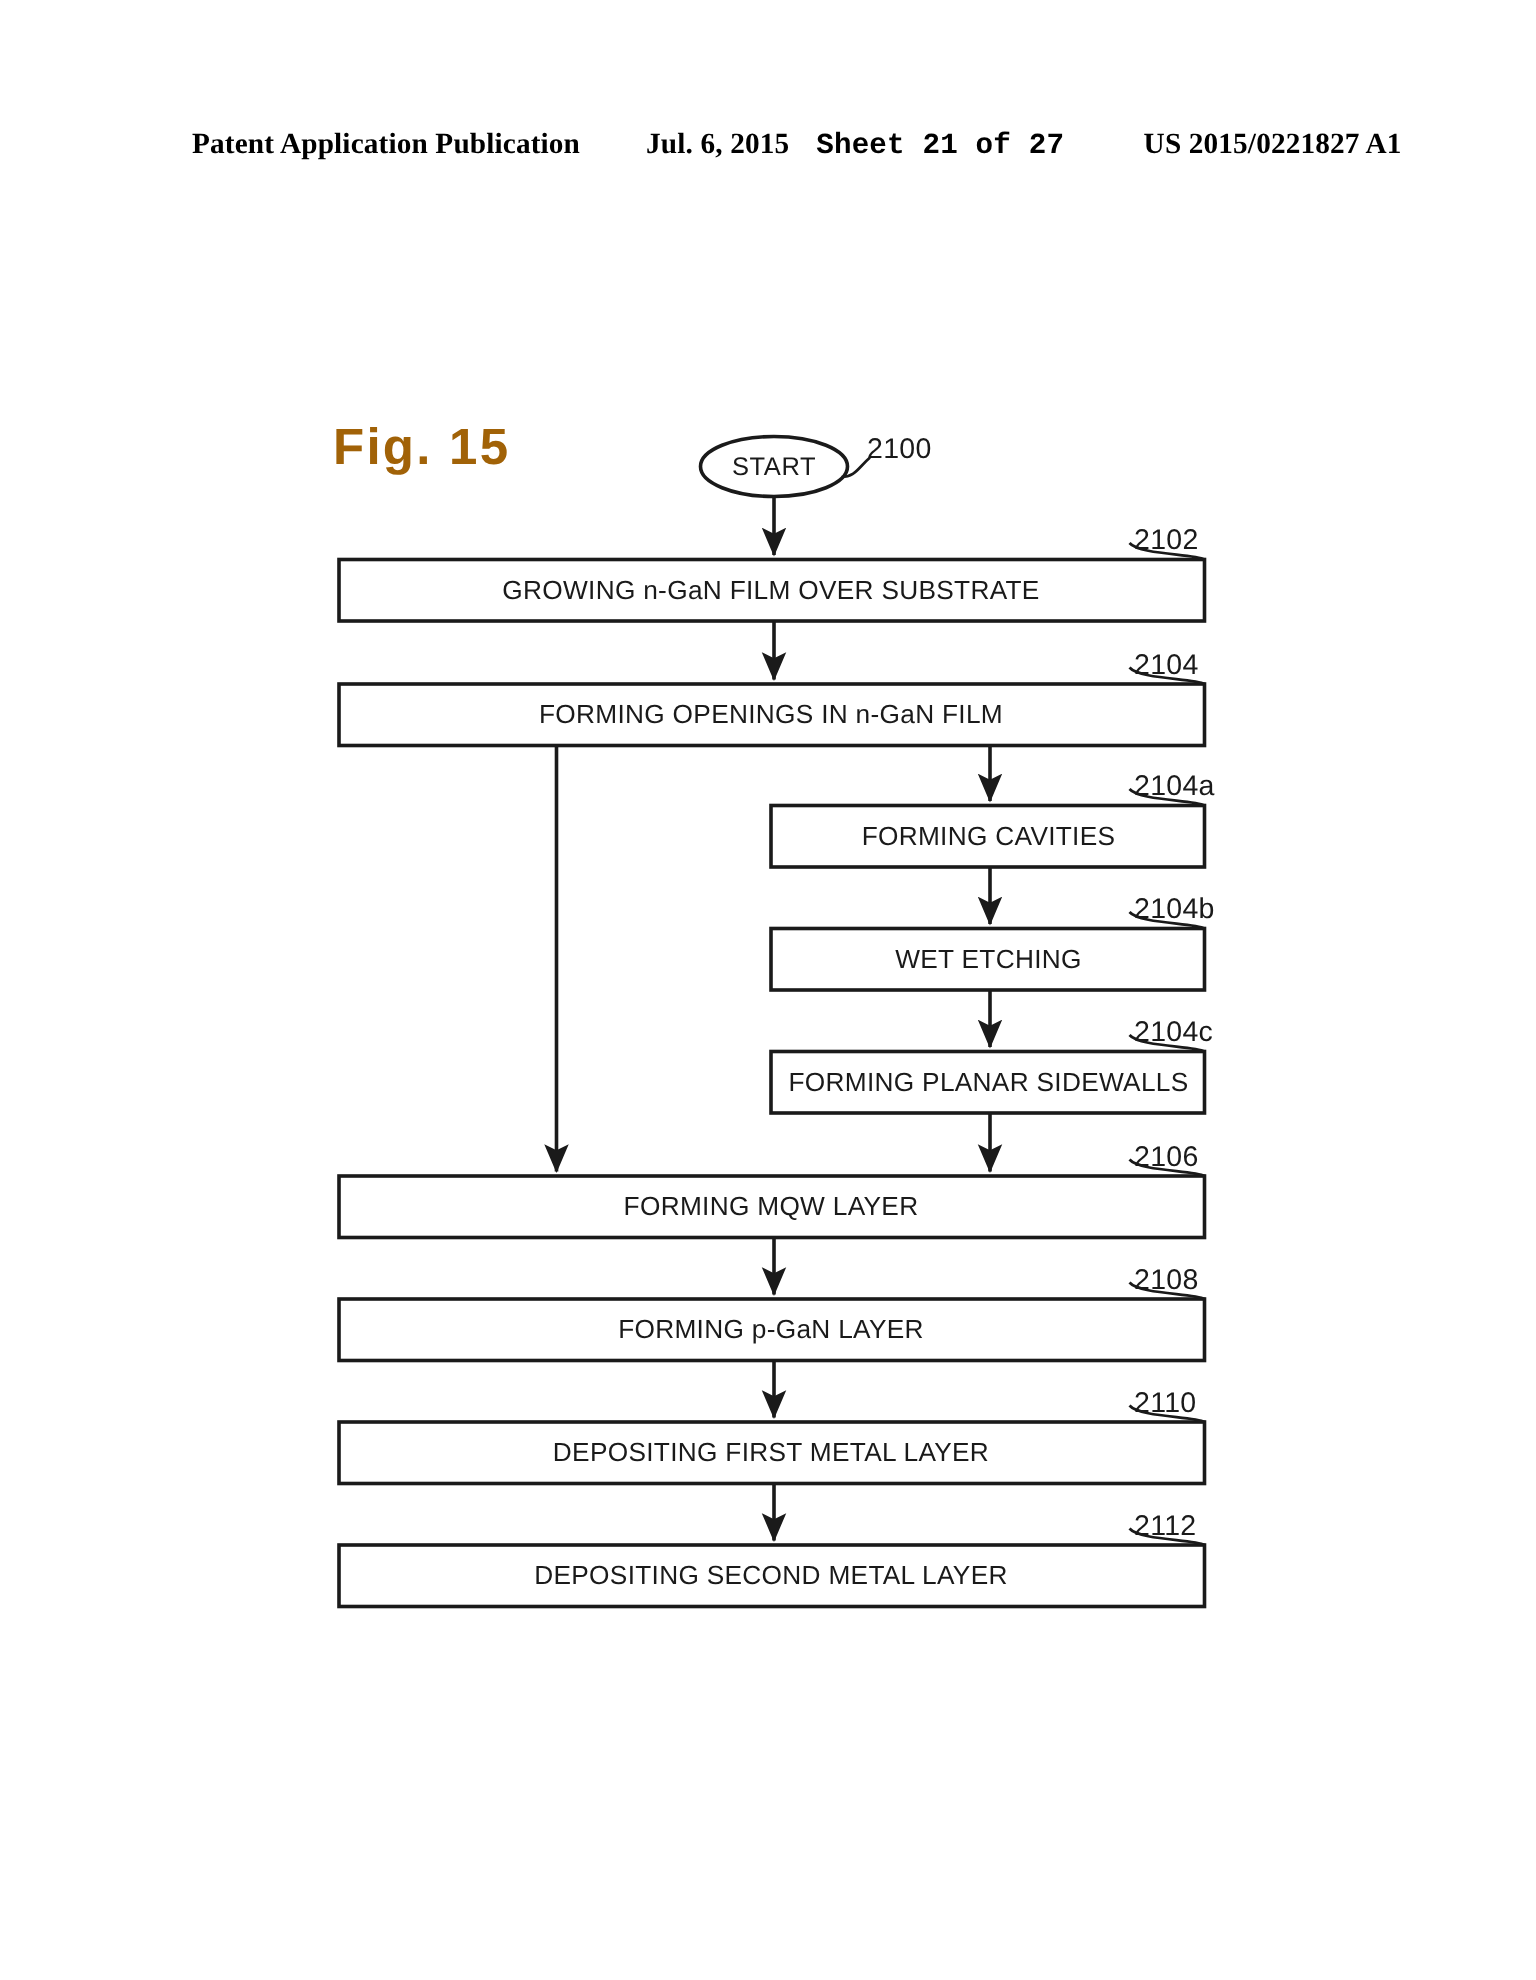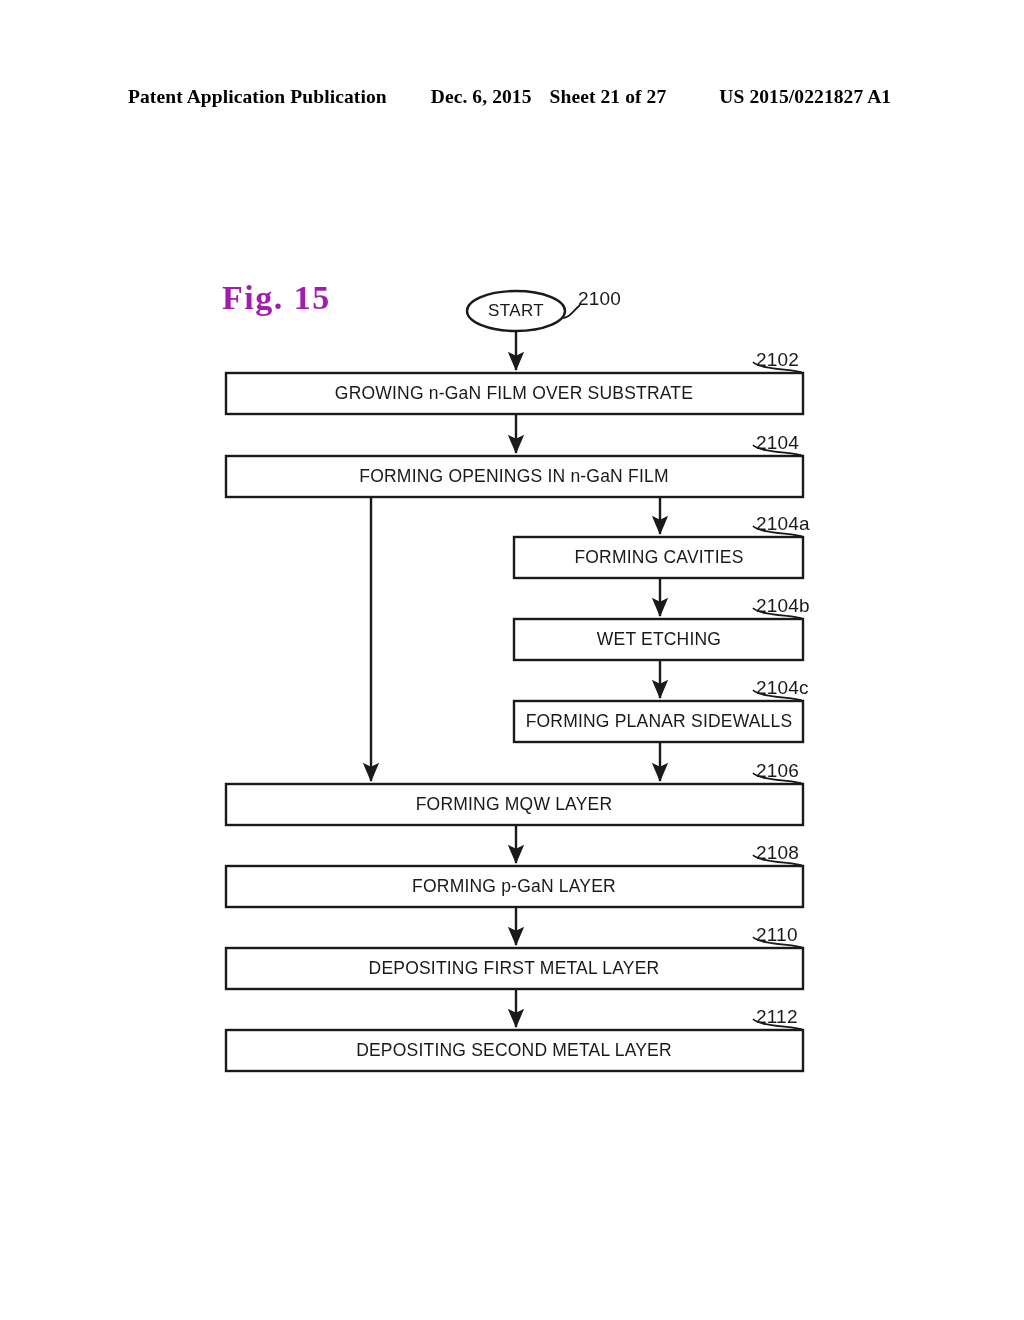--- a/index.html
+++ b/index.html
@@ -33,33 +33,33 @@
     flex-direction: row;
     align-items: baseline;
     font-family: "Liberation Serif", serif;
     font-weight: bold;
     font-size: 19.5px;
     letter-spacing: 0.1px;
     white-space: nowrap;
   }
   #page-header .hdr-pub { flex: 0 0 auto; }
   #page-header .hdr-date { flex: 0 0 auto; margin-left: 44px; }
-  #page-header .hdr-sheet { flex: 0 0 auto; margin-left: 18px; }
+  #page-header .hdr-sheet { flex: 0 0 auto; margin-left: 18px; font-family: Liberation Mono, monospace; }
   #page-header .hdr-patno { flex: 0 0 auto; margin-left: 53px; }
 
   
   #figure-title {
     position: absolute;
     left: 222px;
     top: 279px;
-    font-family: Liberation Serif, serif;
+    font-family: Liberation Sans, sans-serif;
     font-weight: bold;
     font-size: 34px;
     letter-spacing: 1.5px;
-    color: #a21caf;
+    color: #a16207;
   }
 
   
   #flowchart {
     position: absolute;
     left: 0;
     top: 0;
     width: 1024px;
     height: 1320px;
   }
@@ -108,21 +108,21 @@
     fill: none;
   }
 </style>
 </head>
 <body>
 
 <div id="page">
 
   <div id="page-header">
     <span class="hdr-pub">Patent Application Publication</span>
-    <span class="hdr-date">Dec. 6, 2015</span>
+    <span class="hdr-date">Jul. 6, 2015</span>
     <span class="hdr-sheet">Sheet 21 of 27</span>
     <span class="hdr-patno">US 2015/0221827 A1</span>
   </div>
 
   <div id="figure-title">Fig. 15</div>
 
   <svg id="flowchart" viewBox="0 0 1024 1320">
     <defs>
       <marker id="arrowhead" markerWidth="9" markerHeight="9" refX="7.6" refY="4" orient="auto" markerUnits="strokeWidth">
         <path d="M0,0.6 L8,4 L0,7.4 L1.7,4 Z" fill="#1a1a1a"></path>

